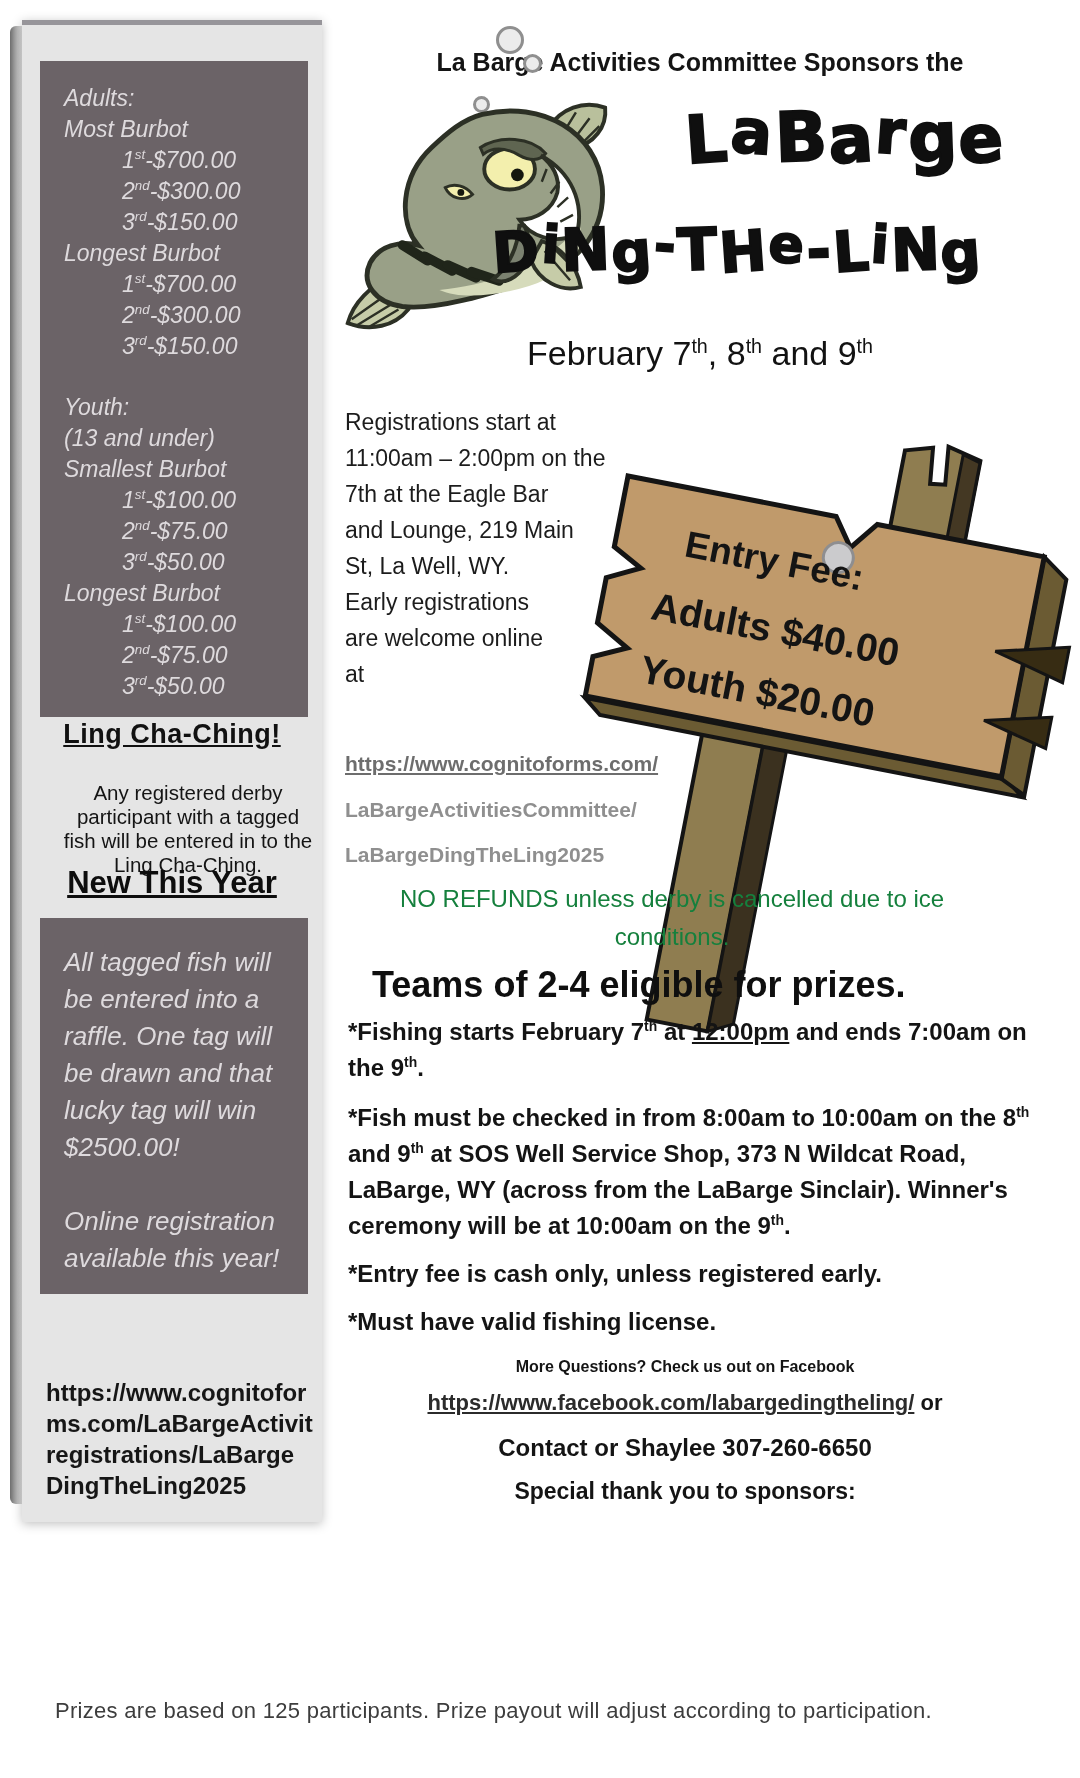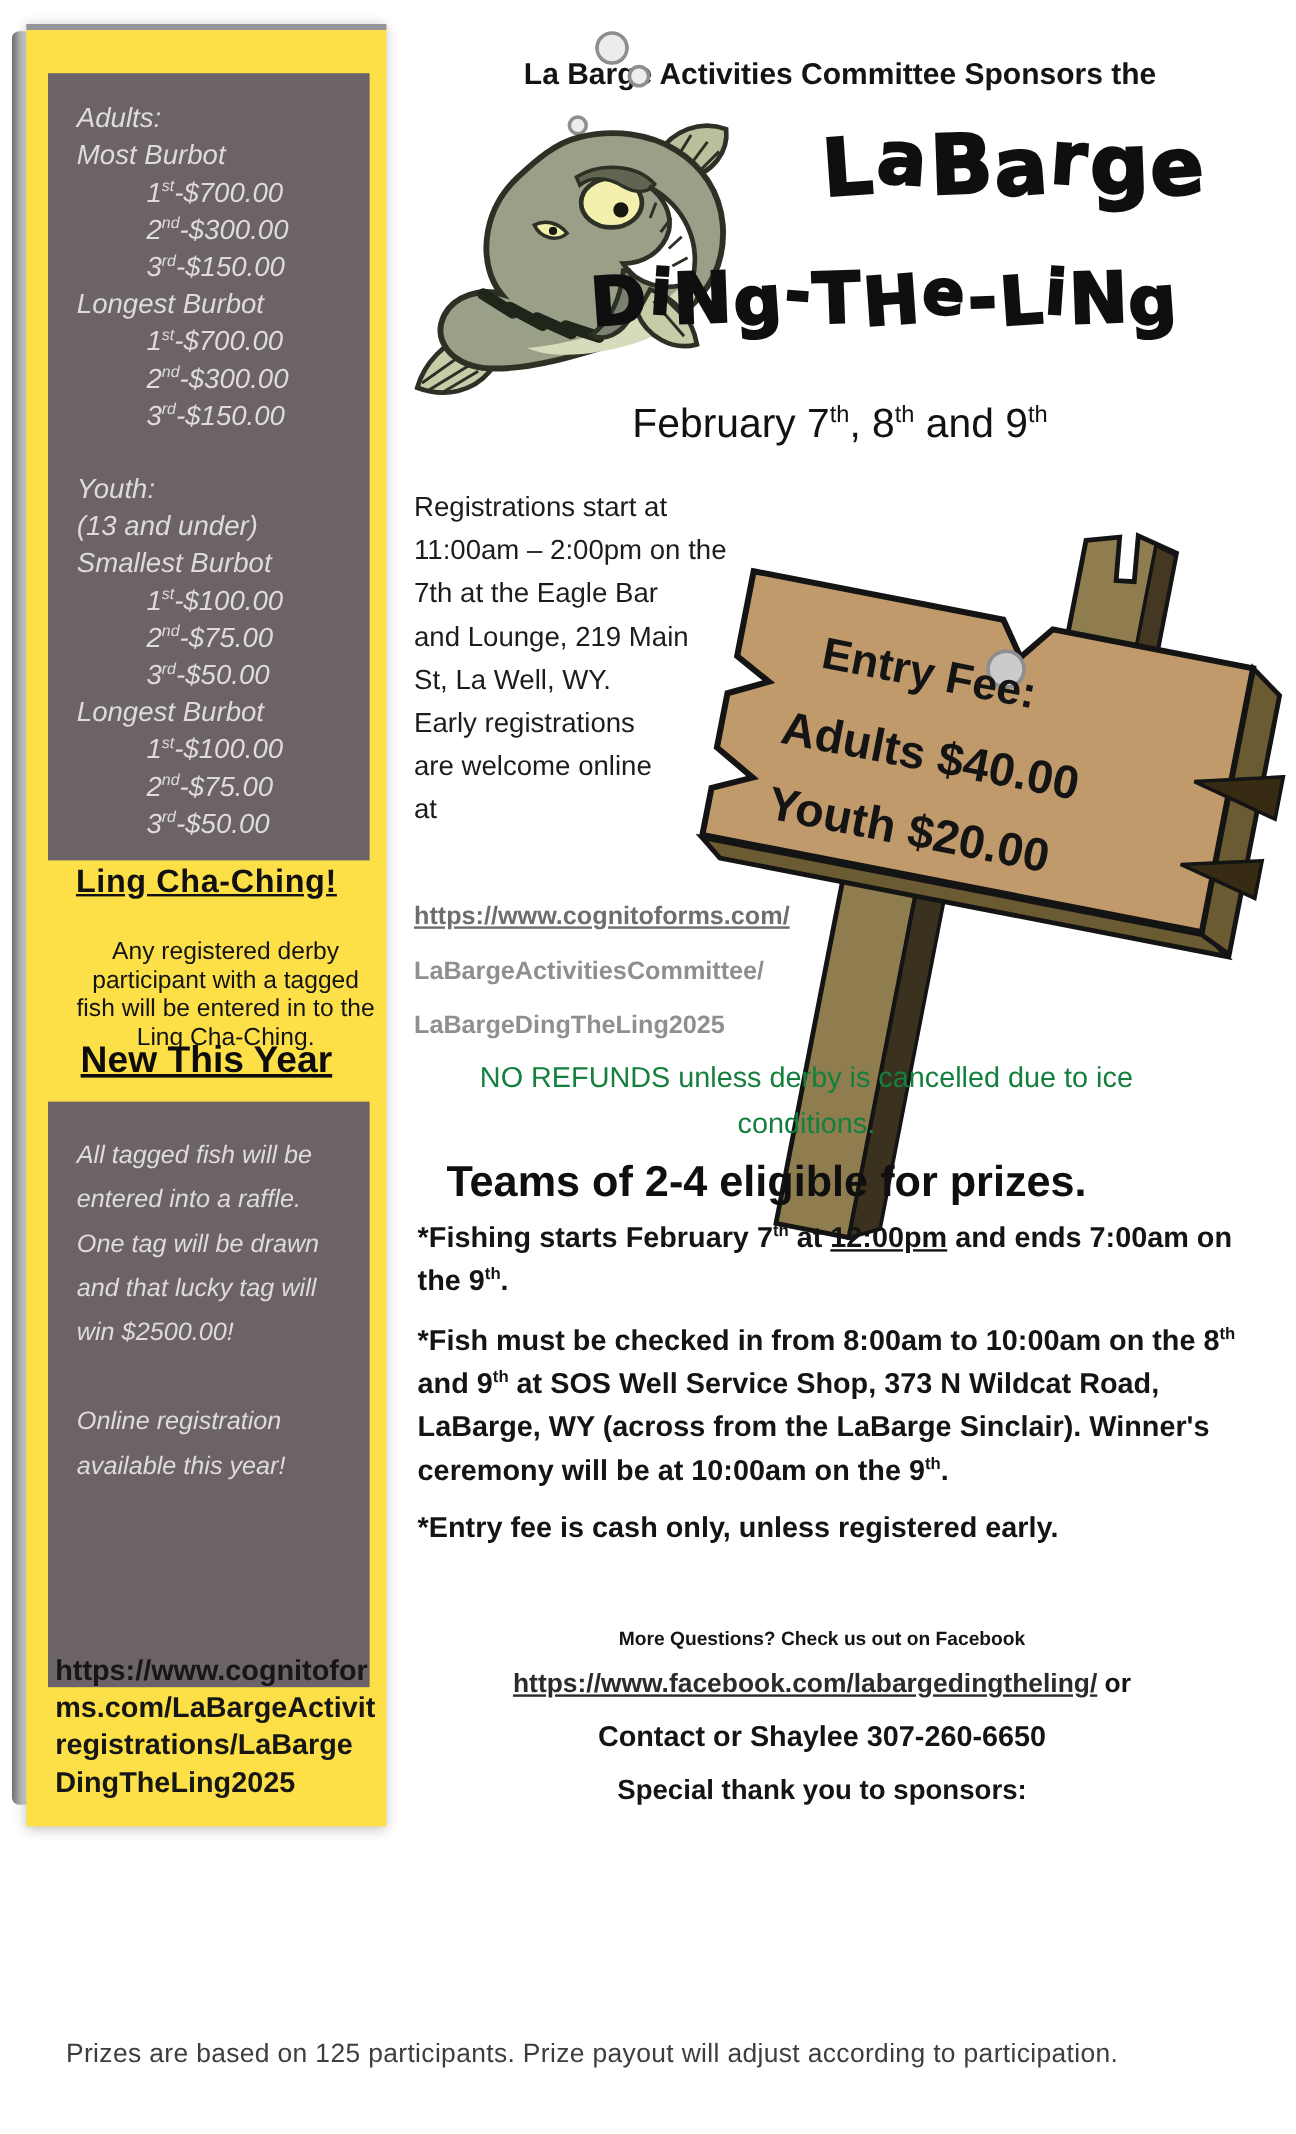--- a/index.html
+++ b/index.html
@@ -3,26 +3,26 @@
 <meta charset="utf-8">
 <style>
   html,body{margin:0;padding:0;background:#ffffff;}
   .page{position:relative;width:1080px;height:1778px;background:#fff;overflow:hidden;
         font-family:"Liberation Sans",sans-serif;color:#1a1a1a;}
   
   .left-curl{position:absolute;left:10px;top:26px;width:13px;height:1478px;
     background:linear-gradient(to right,#6e6e6e,#b9b9b9 55%,#e6e6e6);border-radius:6px 0 0 6px;}
   
   .sidebar{position:absolute;left:22px;top:20px;width:300px;height:1497px;
-    background:#fde047;border-top:5px solid #97959a;box-shadow:0 2px 10px rgba(0,0,0,.25);}
+    background:#e5e5e5;border-top:5px solid #97959a;box-shadow:0 2px 10px rgba(0,0,0,.25);}
   .darkbox{position:absolute;background:#6b6367;color:#dedadd;font-style:italic;}
   .box1{left:18px;top:36px;width:268px;height:656px;padding:22px 0 0 24px;box-sizing:border-box;
         font-size:23px;line-height:31px;}
-  .box2{left:18px;top:893px;width:268px;height:488px;padding:26px 20px 0 24px;box-sizing:border-box;
-        font-size:21px;line-height:37px;}
+  .box2{left:18px;top:893px;width:268px;height:376px;padding:26px 20px 0 24px;box-sizing:border-box;
+        font-size:26px;line-height:37px;}
   .box2 p{margin:0 0 37px 0;}
   .pl{padding-left:58px;}
   .sb-gap{height:30px;}
   sup.sp{font-size:.58em;vertical-align:super;line-height:0;}
   .chaching-title{position:absolute;left:0;top:694px;width:100%;margin:0;text-align:center;
     font-size:27px;font-weight:bold;color:#111;text-decoration:underline;letter-spacing:.5px;}
   .chaching-body{position:absolute;left:24px;top:740px;width:252px;margin:16px;text-align:center;
     font-size:20.5px;line-height:24px;font-weight:normal;color:#141414;}
   .newyear-title{position:absolute;left:0;top:840px;width:100%;margin:0;text-align:center;
     font-size:31px;font-weight:bold;color:#0d0d0d;text-decoration:underline;}
@@ -183,20 +183,21 @@
   </svg>
 
   <div class="refunds">NO REFUNDS unless derby is cancelled due to ice conditions.</div>
   <div class="teams">Teams of 2-4 eligible for prizes.</div>
 
   <div class="bullet bt1"><span>*Fishing starts February 7</span><sup class="sp">th</sup><span> at </span><span class="useg">12:00pm</span><span> and ends 7:00am on the 9</span><sup class="sp">th</sup><span>.</span></div>
 
   <div class="bullet bt2"><span>*Fish must be checked in from 8:00am to 10:00am on the 8</span><sup class="sp">th</sup><span> and 9</span><sup class="sp">th</sup><span> at SOS Well Service Shop, 373 N Wildcat Road, LaBarge, WY (across from the LaBarge Sinclair). Winner's ceremony will be at 10:00am on the 9</span><sup class="sp">th</sup><span>.</span></div>
 
   <div class="bullet bt3">*Entry fee is cash only, unless registered early.</div>
+  <div class="bullet bt4">*Must have valid fishing license.</div>
 
   <div class="center-block questions">More Questions? Check us out on Facebook</div>
   <div class="center-block fbline"><span class="link">https://www.facebook.com/labargedingtheling/</span><span>  or</span></div>
   <div class="center-block contact">Contact or Shaylee 307-260-6650</div>
   <div class="center-block sponsors">Special thank you to sponsors:</div>
 
   <div class="footer-note">Prizes are based on 125 participants.  Prize payout will adjust according to participation.</div>
 </div>
 
 </body></html>

